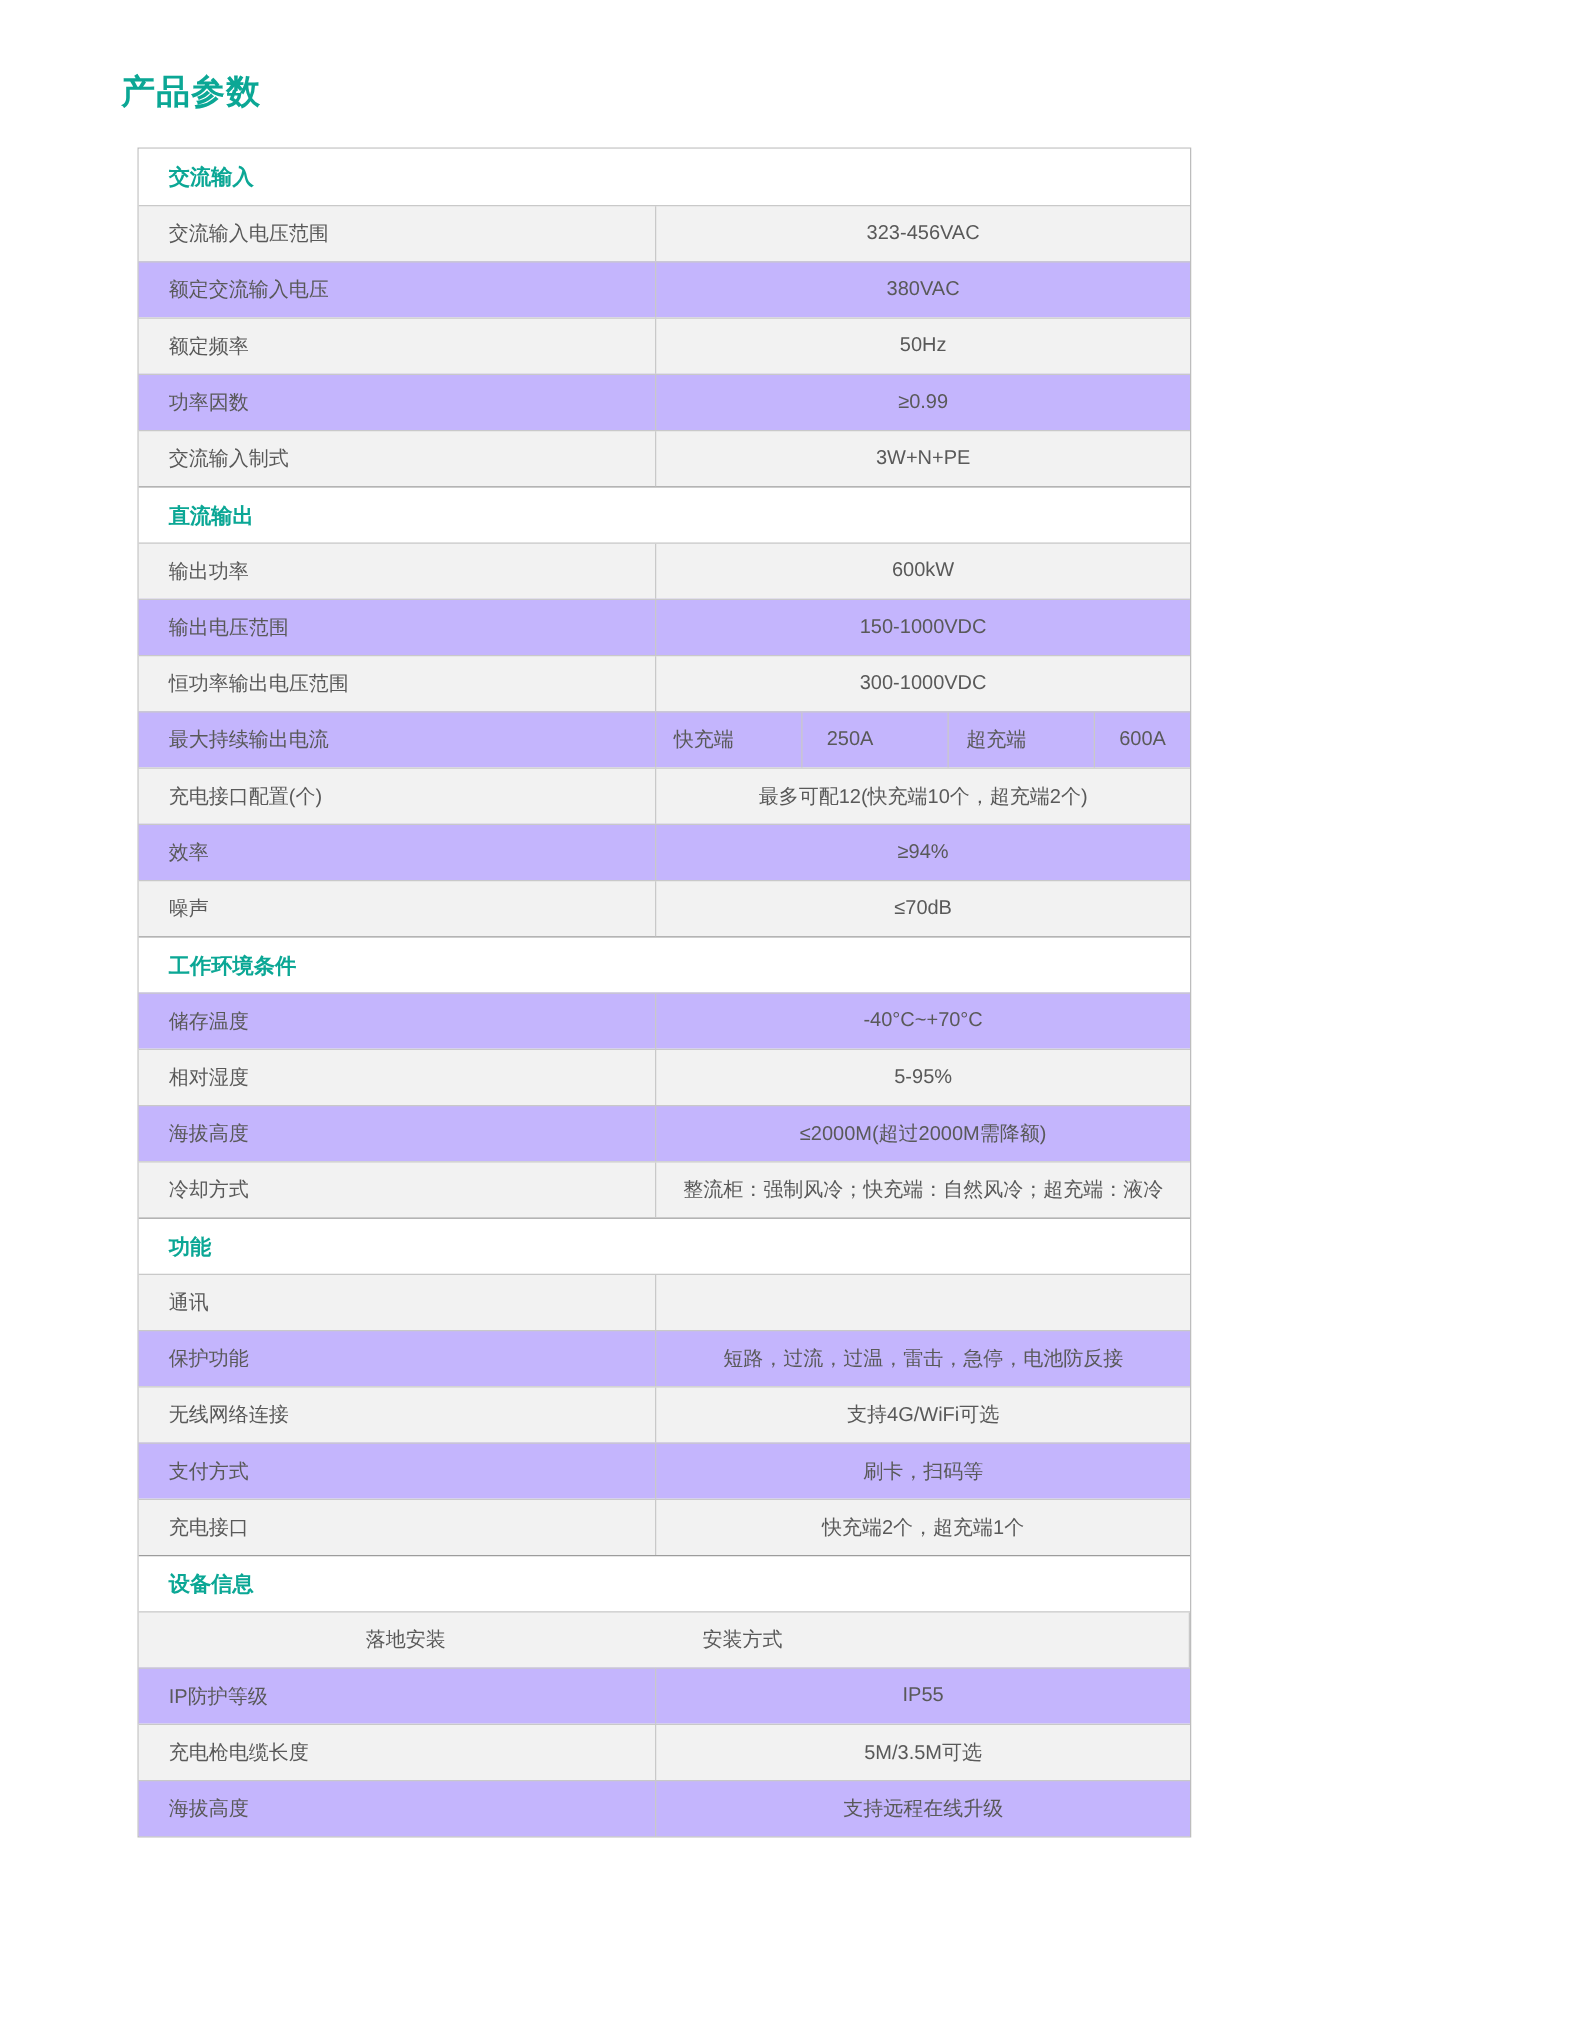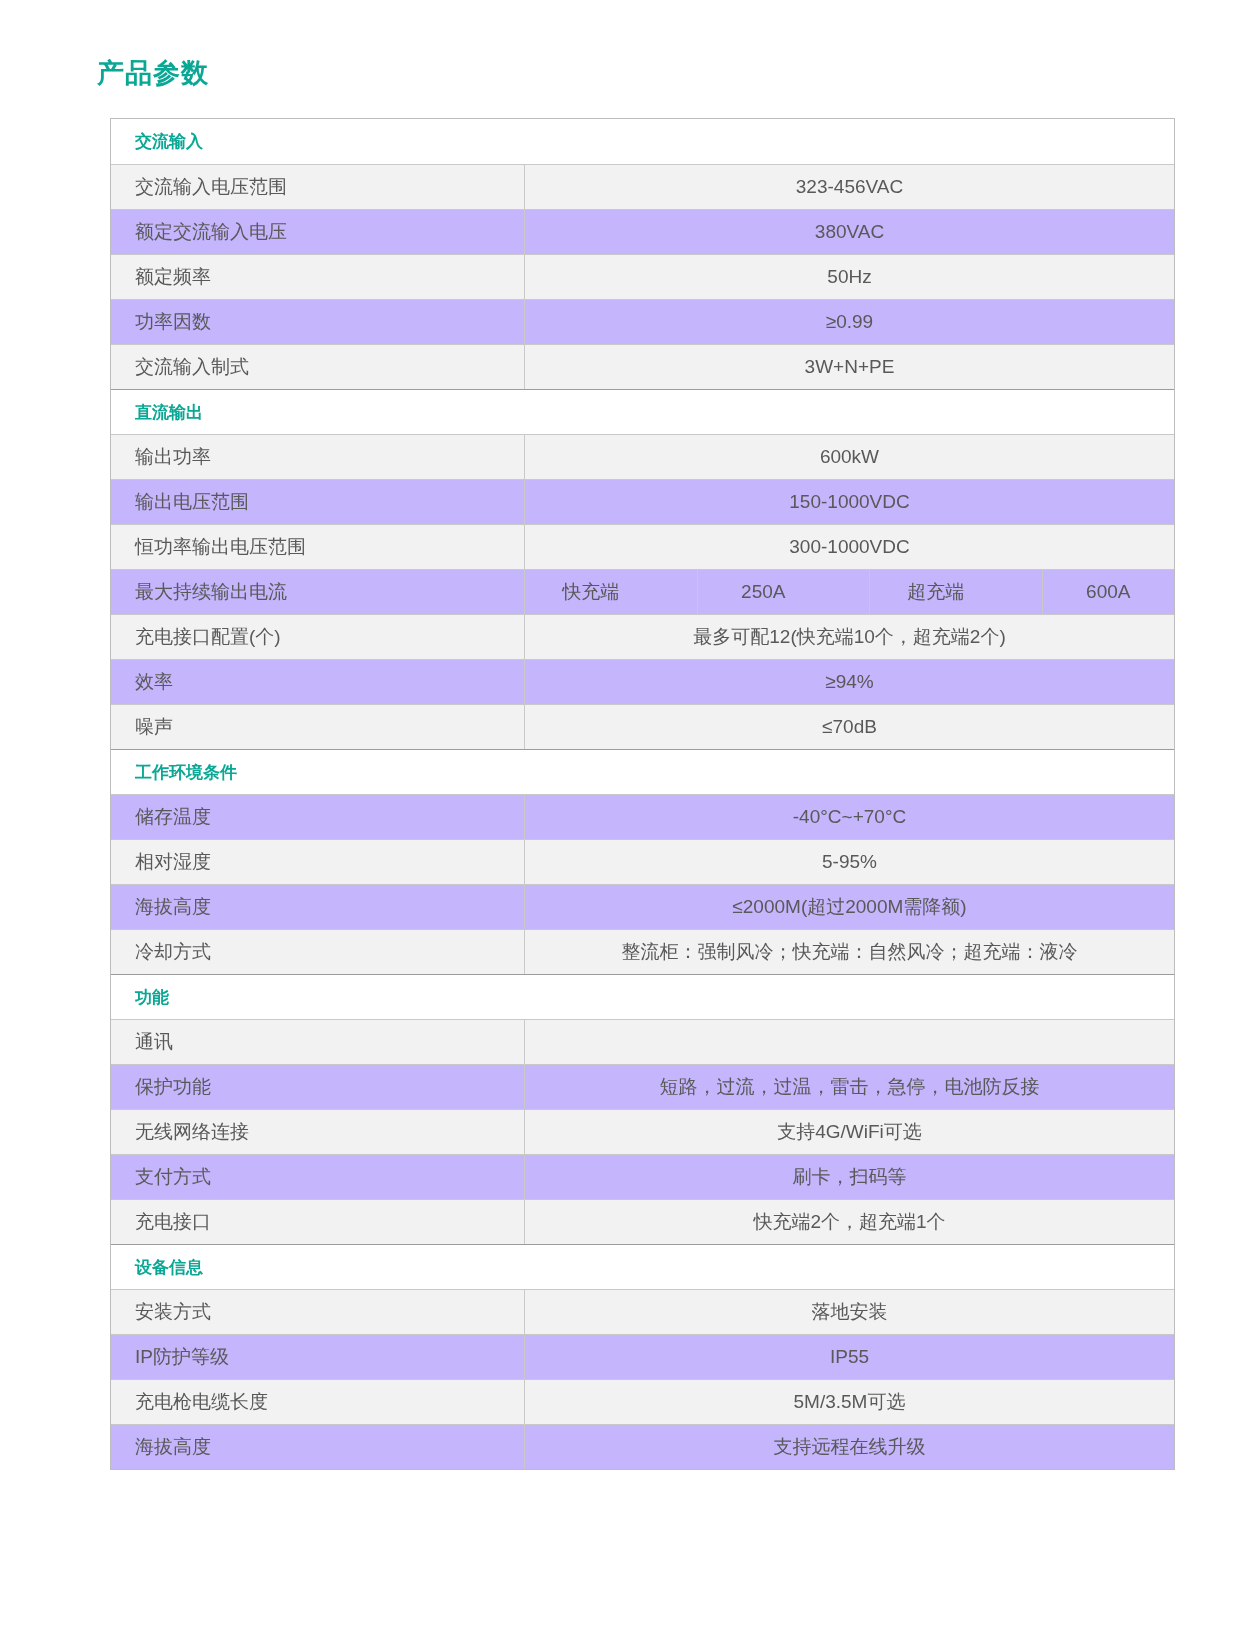--- a/index.html
+++ b/index.html
@@ -15,35 +15,35 @@
   body{
     width:1260px;height:1632px;position:relative;
     font-family:"Liberation Sans","DejaVu Sans",sans-serif;
   }
   .page-title{
     position:absolute;left:97px;top:55px;
     font-size:27px;font-weight:bold;color:var(--accent);
     letter-spacing:1px;
   }
   .spec-table{
-    position:absolute;left:110px;top:118px;width:1065px;
+    position:absolute;left:110px;top:118px;width:843px;
     border:1px solid var(--outer-border);
     background:#ffffff;
   }
   .row{display:flex;height:45px;align-items:stretch;}
   .row.section{
     border-top:1px solid var(--section-border);
     background:#ffffff;color:var(--accent);
     font-weight:bold;font-size:17px;
     padding-left:24px;align-items:center;
   }
   .row.section:first-child{border-top:none;}
   .row.data{
     border-top:1px solid var(--border);
-    font-size:19px;color:var(--text);
+    font-size:16px;color:var(--text);
   }
   .row.data.odd{background:var(--alt-bg);}
   .row.data.even{background:#c4b5fd;}
   .cell.label{
     width:414px;flex:0 0 414px;
     padding-left:24px;
     display:flex;align-items:center;
     border-right:1px solid var(--border);
   }
   .cell.value{
@@ -150,22 +150,22 @@
     <div class="row data even">
       <div class="cell label">支付方式</div>
       <div class="cell value">刷卡，扫码等</div>
     </div>
     <div class="row data odd">
       <div class="cell label">充电接口</div>
       <div class="cell value">快充端2个，超充端1个</div>
     </div>
     <div class="row section">设备信息</div>
     <div class="row data odd">
+      <div class="cell value">落地安装</div>
       <div class="cell label">安装方式</div>
-      <div class="cell value">落地安装</div>
     </div>
     <div class="row data even">
       <div class="cell label">IP防护等级</div>
       <div class="cell value">IP55</div>
     </div>
     <div class="row data odd">
       <div class="cell label">充电枪电缆长度</div>
       <div class="cell value">5M/3.5M可选</div>
     </div>
     <div class="row data even">

